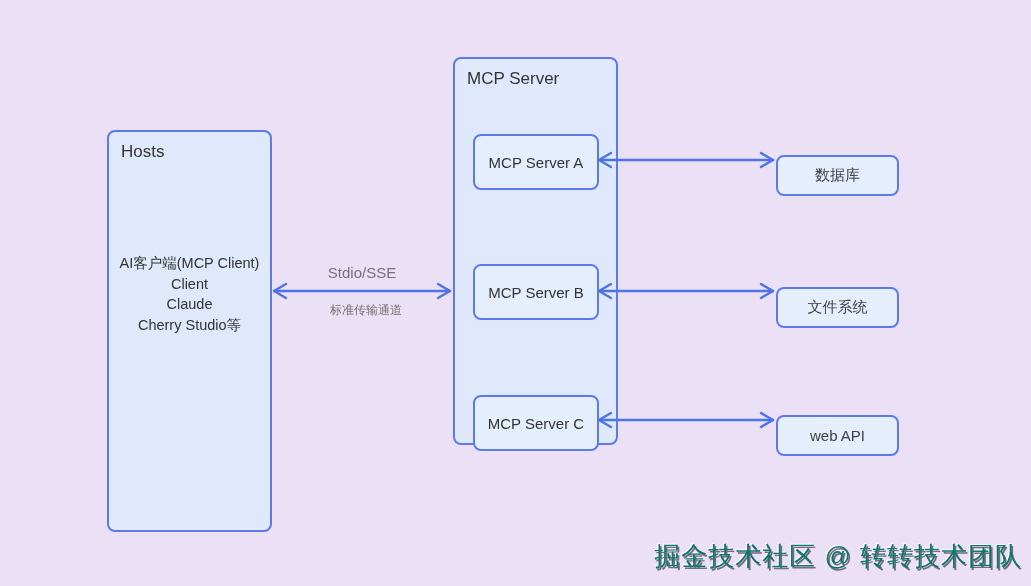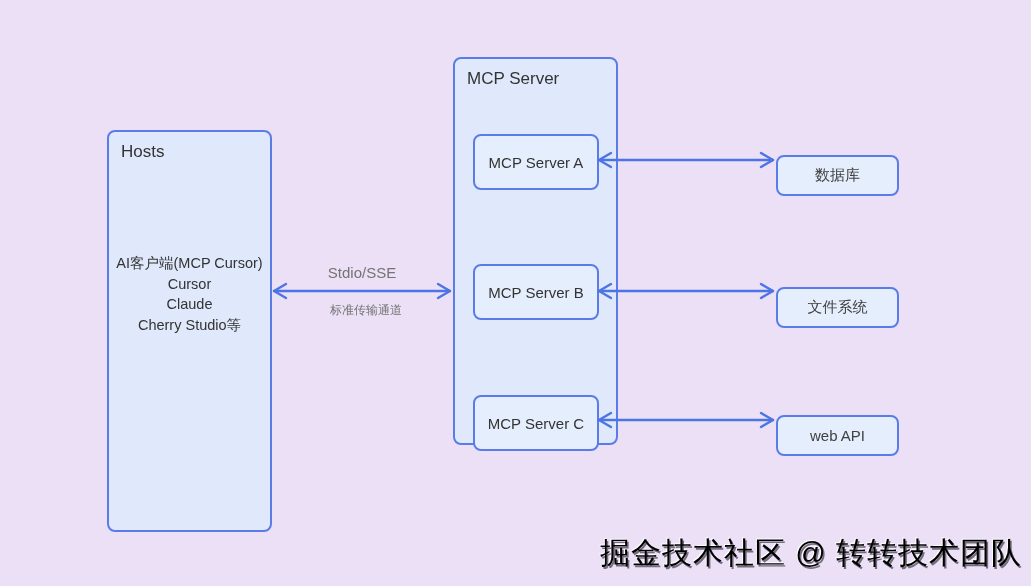--- a/index.html
+++ b/index.html
@@ -88,38 +88,38 @@
     position: absolute;
     left: 0; top: 0;
     width: 1031px; height: 586px;
     pointer-events: none;
     z-index: 5;
   }
   .watermark {
     position: absolute;
     right: 9px;
     bottom: 12px;
-    font-size: 30px;
+    font-size: 26px;
     letter-spacing: 1px;
-    color: #000000;
+    color: #0f766e;
     text-shadow: 1.5px 1.5px 0 rgba(85,80,95,0.8), -1px -1px 0 rgba(255,255,255,0.9);
     z-index: 6;
     white-space: nowrap;
   }
 </style>
 </head>
 <body>
 
 <div id="diagram">
 
   <div class="box hosts-box">
     <div class="box-title">Hosts</div>
     <div class="hosts-lines">
-      <div>AI客户端(MCP Cursor)</div>
-      <div>Cursor</div>
+      <div>AI客户端(MCP Client)</div>
+      <div>Client</div>
       <div>Claude</div>
       <div>Cherry Studio等</div>
     </div>
   </div>
 
   <div class="edge-label label-stdio">Stdio/SSE</div>
   <div class="edge-label label-channel">标准传输通道</div>
 
   <div class="box server-group-box">
     <div class="box-title">MCP Server</div>

